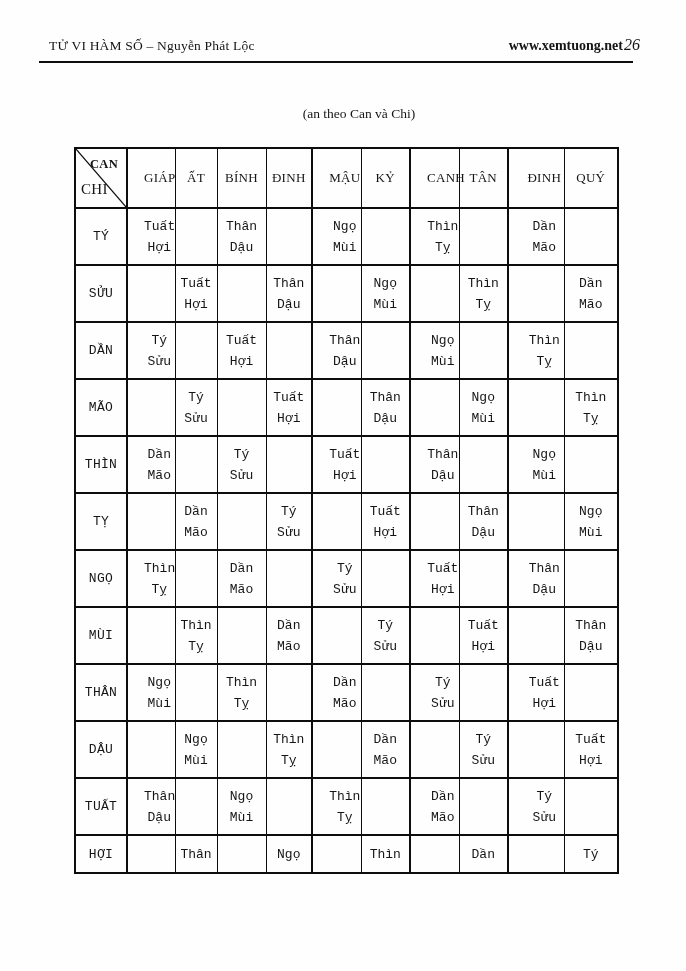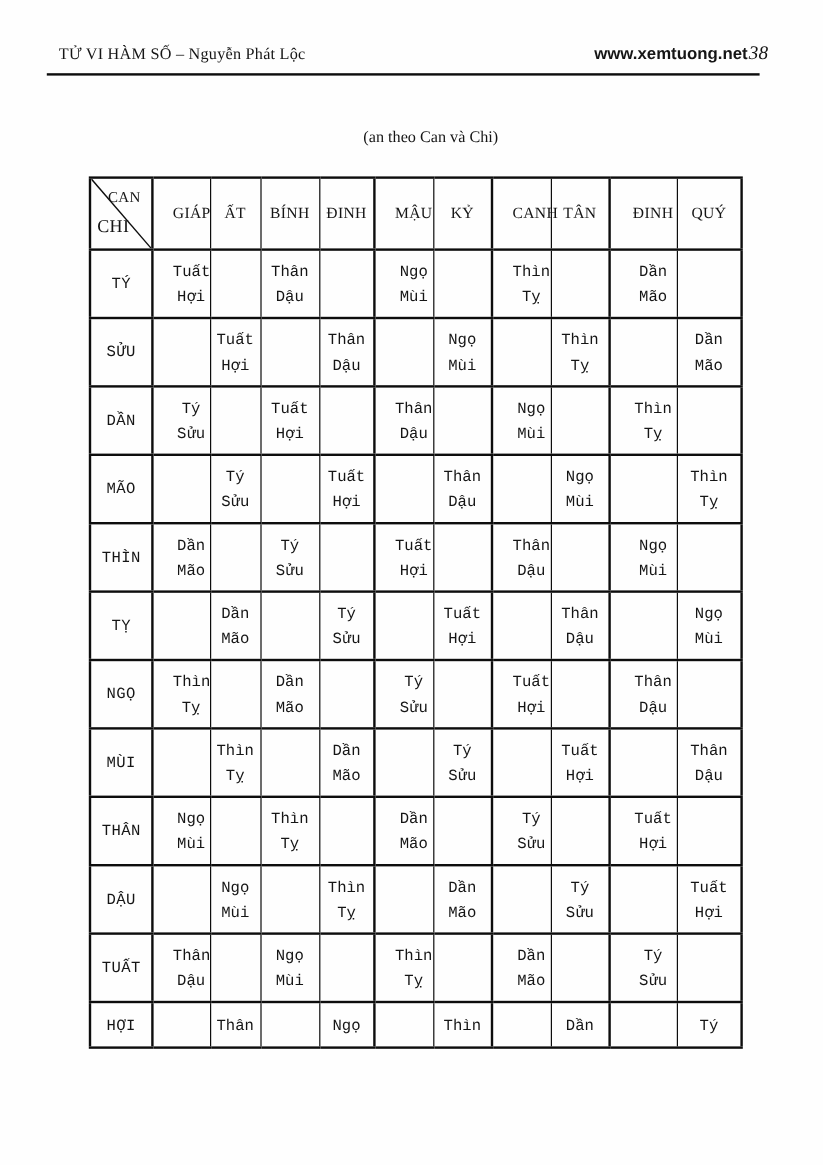--- a/index.html
+++ b/index.html
@@ -6,21 +6,21 @@
   .page{
     position:relative;width:686px;height:971px;background:#fefefe;
     font-family:"Liberation Serif", serif;color:#151515;overflow:hidden;margin:0 auto;
   }
   .page-header{
     position:absolute;left:49px;right:46px;top:36px;height:22px;
     display:flex;justify-content:space-between;align-items:baseline;
   }
   .ph-left{font-size:13.5px;letter-spacing:.2px;}
   .ph-right{white-space:nowrap;}
-  .site-url{font-family:Liberation Sans, sans-serif;font-weight:bold;font-size:14px;}
+  .site-url{font-family:Liberation Serif, serif;font-weight:bold;font-size:14px;}
   .page-num{font-style:italic;font-size:16px;font-family:"Liberation Serif", serif;margin-left:1px;}
   .rule{position:absolute;left:39px;width:594px;top:61px;height:2px;background:#0d0d0d;}
   .title{position:absolute;left:0;width:100%;top:76px;text-align:center;
          font-weight:bold;font-size:15px;letter-spacing:.4px;}
   .subtitle{position:absolute;left:0;width:100%;top:106px;text-align:center;font-size:13.5px;margin-left:16px;}
 
   table.tuan{
     position:absolute;left:74px;top:147px;width:543px;
     border-collapse:collapse;table-layout:fixed;
     border:2px solid #0d0d0d;
@@ -33,31 +33,31 @@
   }
   table.tuan .vthick{border-left-width:2px;padding-left:16px;}
   thead tr{height:60px;}
   tbody tr{height:57px;font-family:Liberation Mono, monospace;}
   tbody tr.short{height:38px;}
   th.colhead{font-size:13px;letter-spacing:.3px;}
   th.rowhead{font-size:13px;letter-spacing:.3px;}
   td .l{line-height:21px;}
   th.corner{position:relative;overflow:hidden;}
   th.corner svg{position:absolute;left:0;top:0;width:100%;height:100%;}
-  th.corner .can{position:absolute;left:14px;top:8px;font-size:12.5px;letter-spacing:.3px;}
+  th.corner .can{position:absolute;left:14px;top:8px;font-size:12.5px;letter-spacing:.3px;font-weight:bold;}
   th.corner .chi{position:absolute;left:5px;top:32px;font-size:15px;letter-spacing:.3px;}
 </style>
 </head>
 <body>
 
 <div class="page">
 
   <div class="page-header">
     <span class="ph-left">TỬ VI HÀM SỐ – Nguyễn Phát Lộc</span>
-    <span class="ph-right"><span class="site-url">www.xemtuong.net</span><span class="page-num">38</span></span>
+    <span class="ph-right"><span class="site-url">www.xemtuong.net</span><span class="page-num">26</span></span>
   </div>
 
   <div class="rule"></div>
 
   <div class="subtitle">(an theo Can và Chi)</div>
 
   <table class="tuan">
     <colgroup>
         <col style="width: 52px;">
         <col style="width: 48px;">

